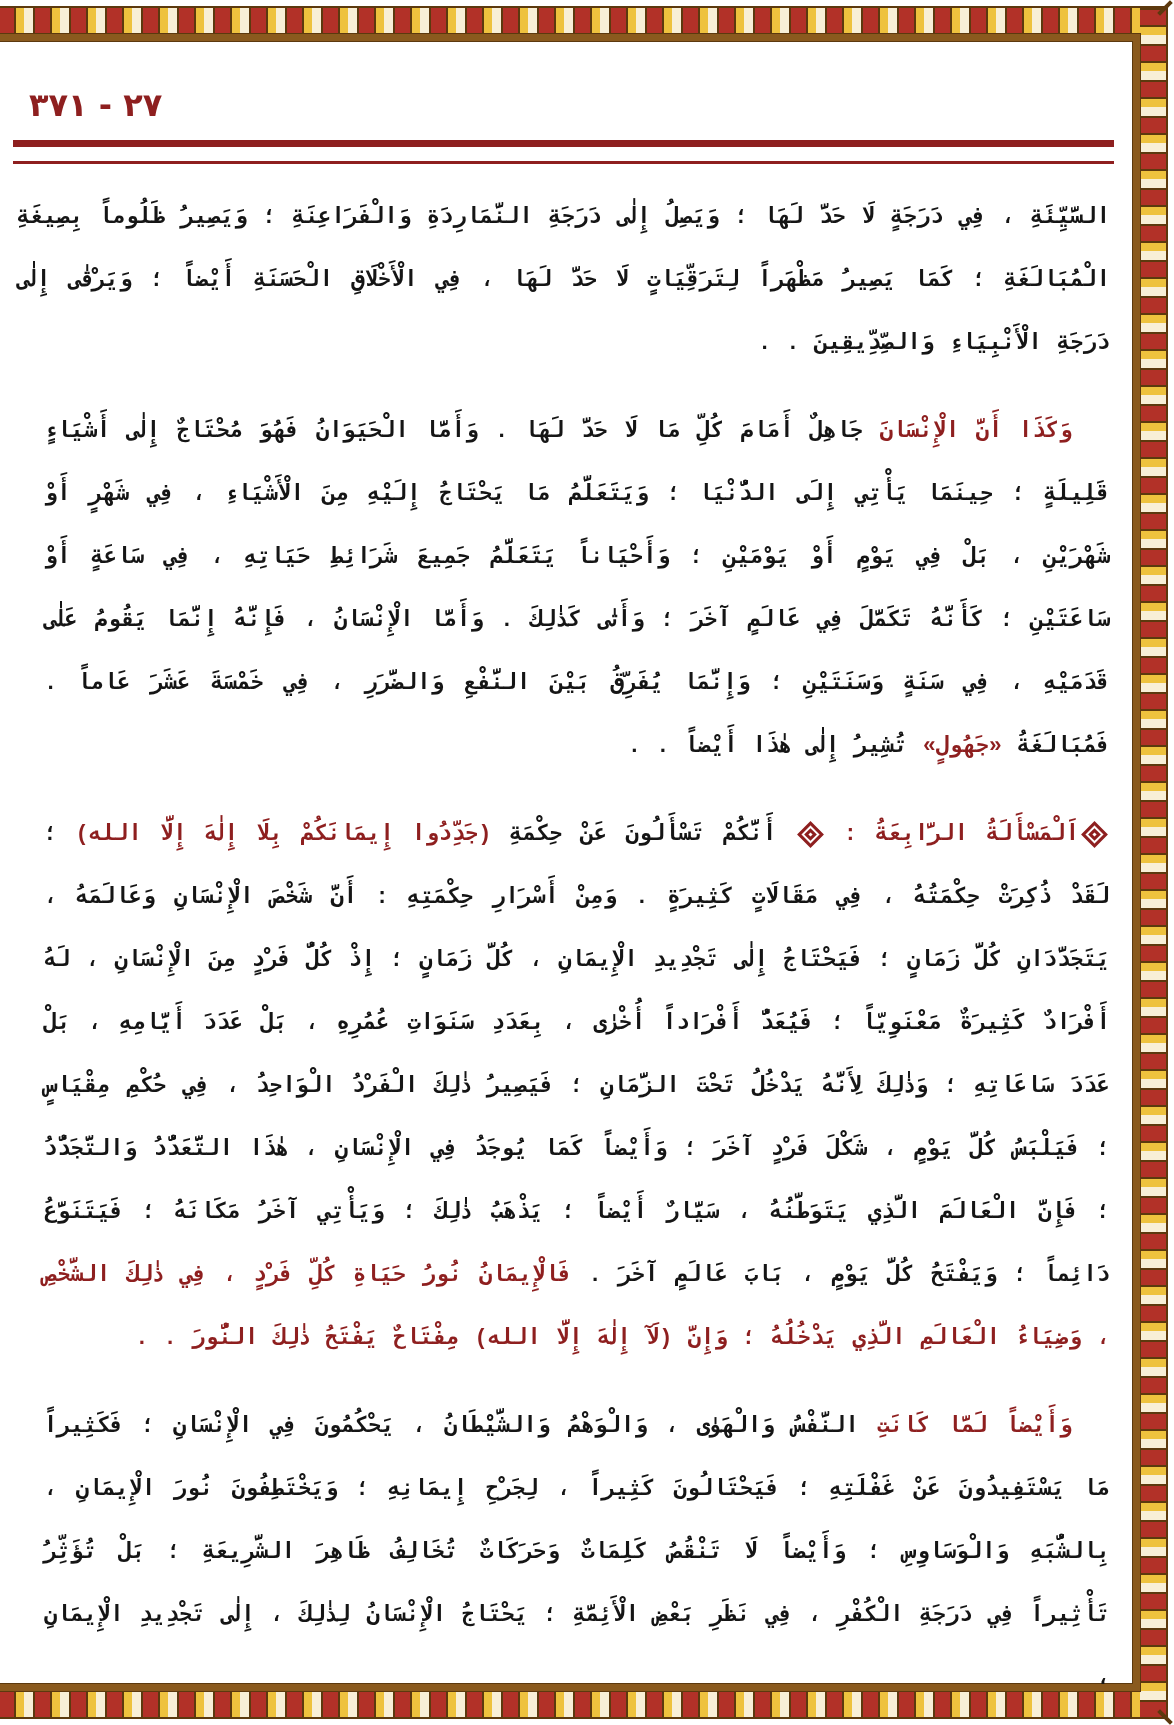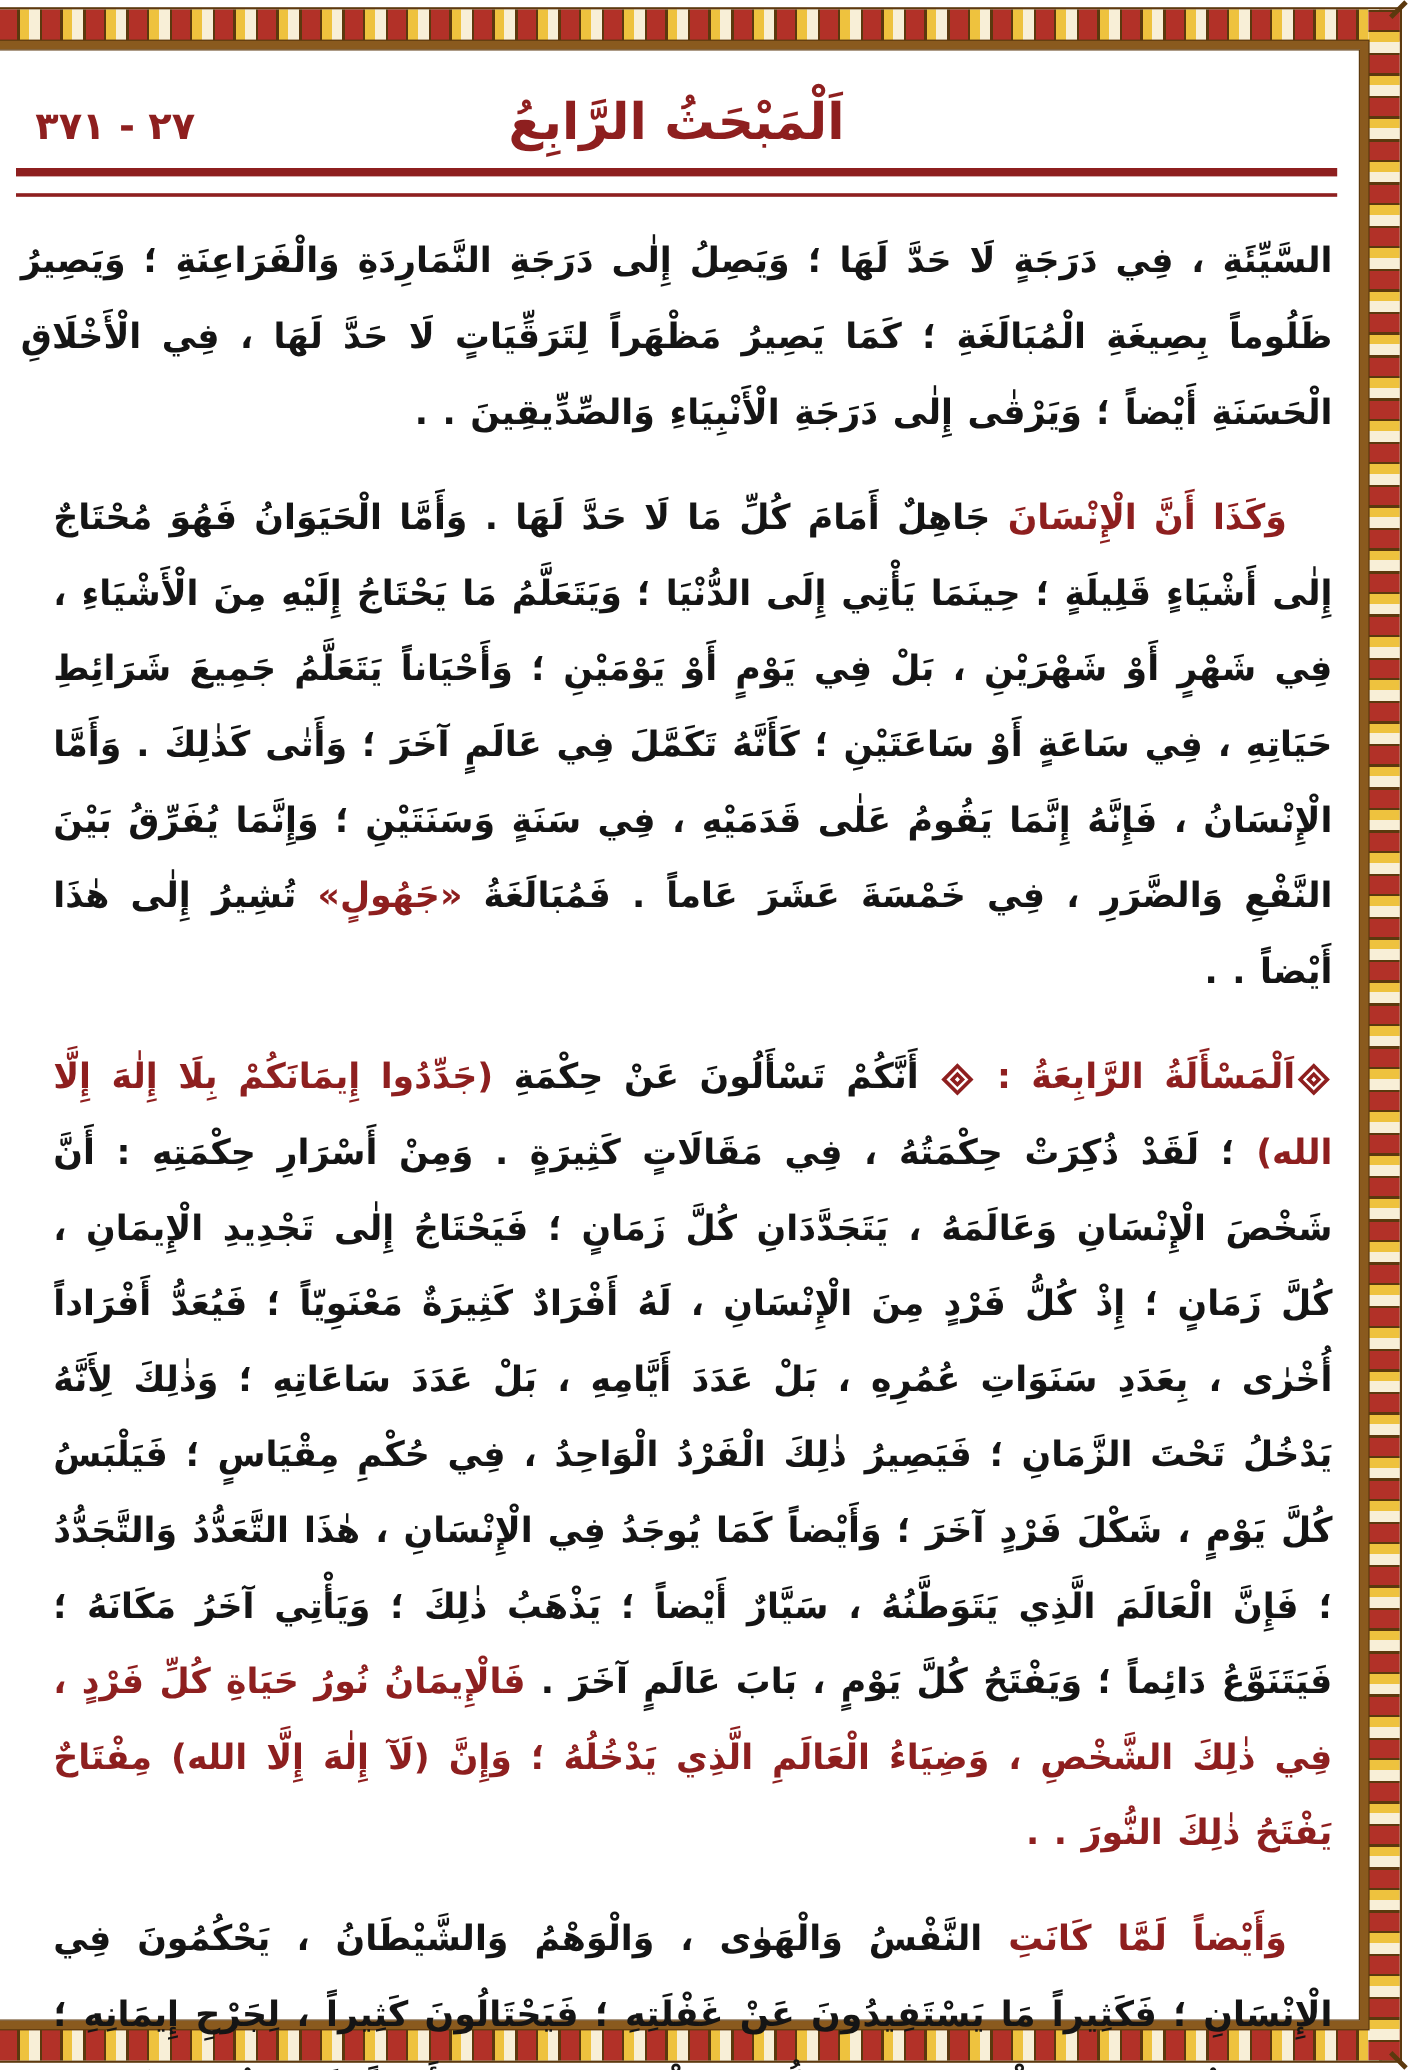--- a/index.html
+++ b/index.html
@@ -72,24 +72,25 @@
     direction:rtl;
   }
   .double-rule{
     height:14px;margin:0 2px;
     border-top:7px solid var(--accent-red,#8e1f1f);
     border-bottom:3px solid var(--accent-red,#8e1f1f);
   }
   .body-text{padding:22px 6px 0 6px;}
   .para{
     margin:0;
-    font-size:29px;font-weight:bold;
+    font-size:22px;font-weight:bold;
     line-height:63px;
     text-align:justify;
     word-spacing:2px;
+    font-family:Liberation Mono, monospace;
   }
   .para + .para{margin-top:25px;margin-left:27px;}
   .para.indent{text-indent:38px;}
   .red{color:var(--accent-red,#8e1f1f);}
   .orn{
     display:inline-block;width:13px;height:13px;
     border:3px solid var(--accent-red,#8e1f1f);
     transform:rotate(45deg);
     margin:0 6px;
     vertical-align:middle;
@@ -110,21 +111,20 @@
   <div class="frame-brown"></div>
   <div class="finial tl"></div>
   <div class="finial tr"></div>
   <div class="finial bl"></div>
   <div class="finial br"></div>
 
   <div class="content">
 
     <div class="header">
       <div class="page-number">٢٧ - ٣٧١</div>
-      <div class="page-title">اَلْمَبْحَثُ الرَّابِعُ</div>
     </div>
 
     <div class="double-rule"></div>
 
     <div class="body-text">
 
       <p class="para"><span>السَّيِّئَةِ ، فِي دَرَجَةٍ لَا حَدَّ لَهَا ؛ وَيَصِلُ إِلٰى دَرَجَةِ النَّمَارِدَةِ وَالْفَرَاعِنَةِ ؛ وَيَصِيرُ ظَلُوماً بِصِيغَةِ الْمُبَالَغَةِ ؛ كَمَا يَصِيرُ مَظْهَراً لِتَرَقِّيَاتٍ لَا حَدَّ لَهَا ، فِي الْأَخْلَاقِ الْحَسَنَةِ أَيْضاً ؛ وَيَرْقٰى إِلٰى دَرَجَةِ الْأَنْبِيَاءِ وَالصِّدِّيقِينَ . .</span></p>
 
       <p class="para indent"><span class="red">وَكَذَا أَنَّ الْإِنْسَانَ </span><span>جَاهِلٌ أَمَامَ كُلِّ مَا لَا حَدَّ لَهَا . وَأَمَّا الْحَيَوَانُ فَهُوَ مُحْتَاجٌ إِلٰى أَشْيَاءٍ قَلِيلَةٍ ؛ حِينَمَا يَأْتِي إِلَى الدُّنْيَا ؛ وَيَتَعَلَّمُ مَا يَحْتَاجُ إِلَيْهِ مِنَ الْأَشْيَاءِ ، فِي شَهْرٍ أَوْ شَهْرَيْنِ ، بَلْ فِي يَوْمٍ أَوْ يَوْمَيْنِ ؛ وَأَحْيَاناً يَتَعَلَّمُ جَمِيعَ شَرَائِطِ حَيَاتِهِ ، فِي سَاعَةٍ أَوْ سَاعَتَيْنِ ؛ كَأَنَّهُ تَكَمَّلَ فِي عَالَمٍ آخَرَ ؛ وَأَتٰى كَذٰلِكَ . وَأَمَّا الْإِنْسَانُ ، فَإِنَّهُ إِنَّمَا يَقُومُ عَلٰى قَدَمَيْهِ ، فِي سَنَةٍ وَسَنَتَيْنِ ؛ وَإِنَّمَا يُفَرِّقُ بَيْنَ النَّفْعِ وَالضَّرَرِ ، فِي خَمْسَةَ عَشَرَ عَاماً . فَمُبَالَغَةُ </span><span class="red">«جَهُولٍ»</span><span> تُشِيرُ إِلٰى هٰذَا أَيْضاً . .</span></p>
 

